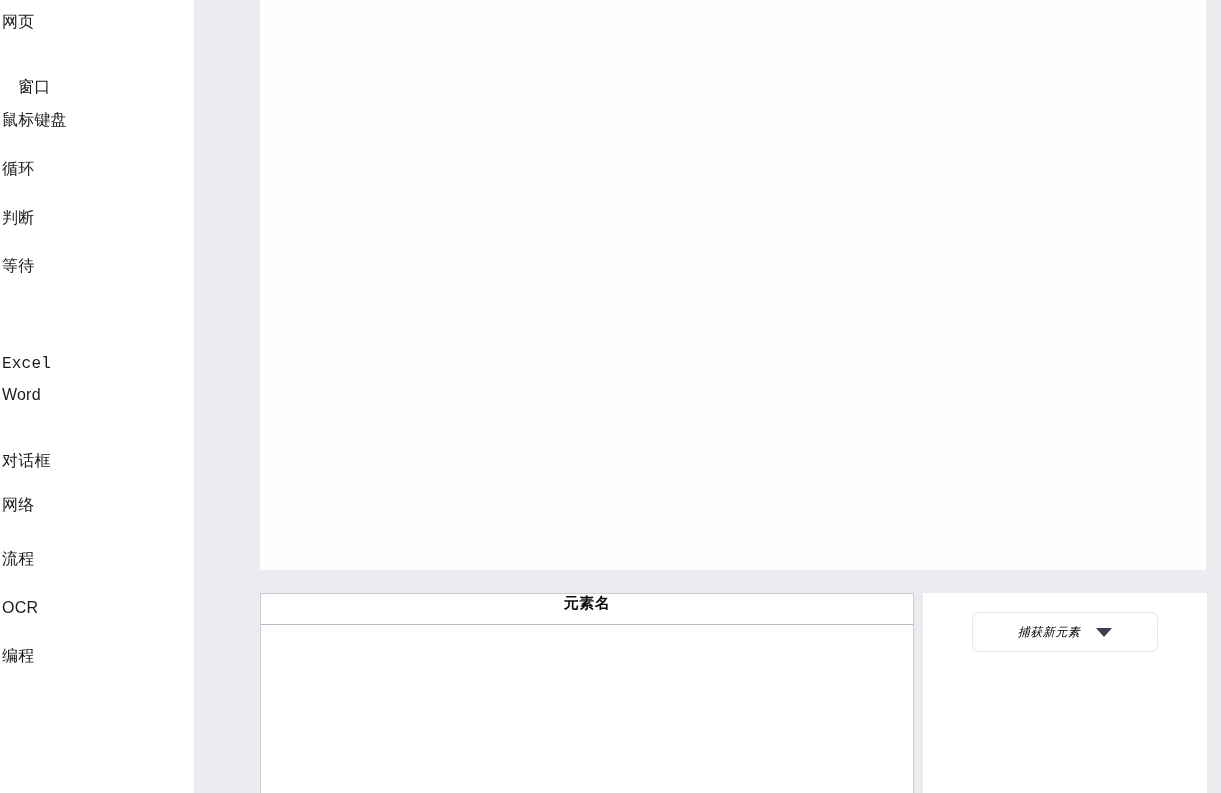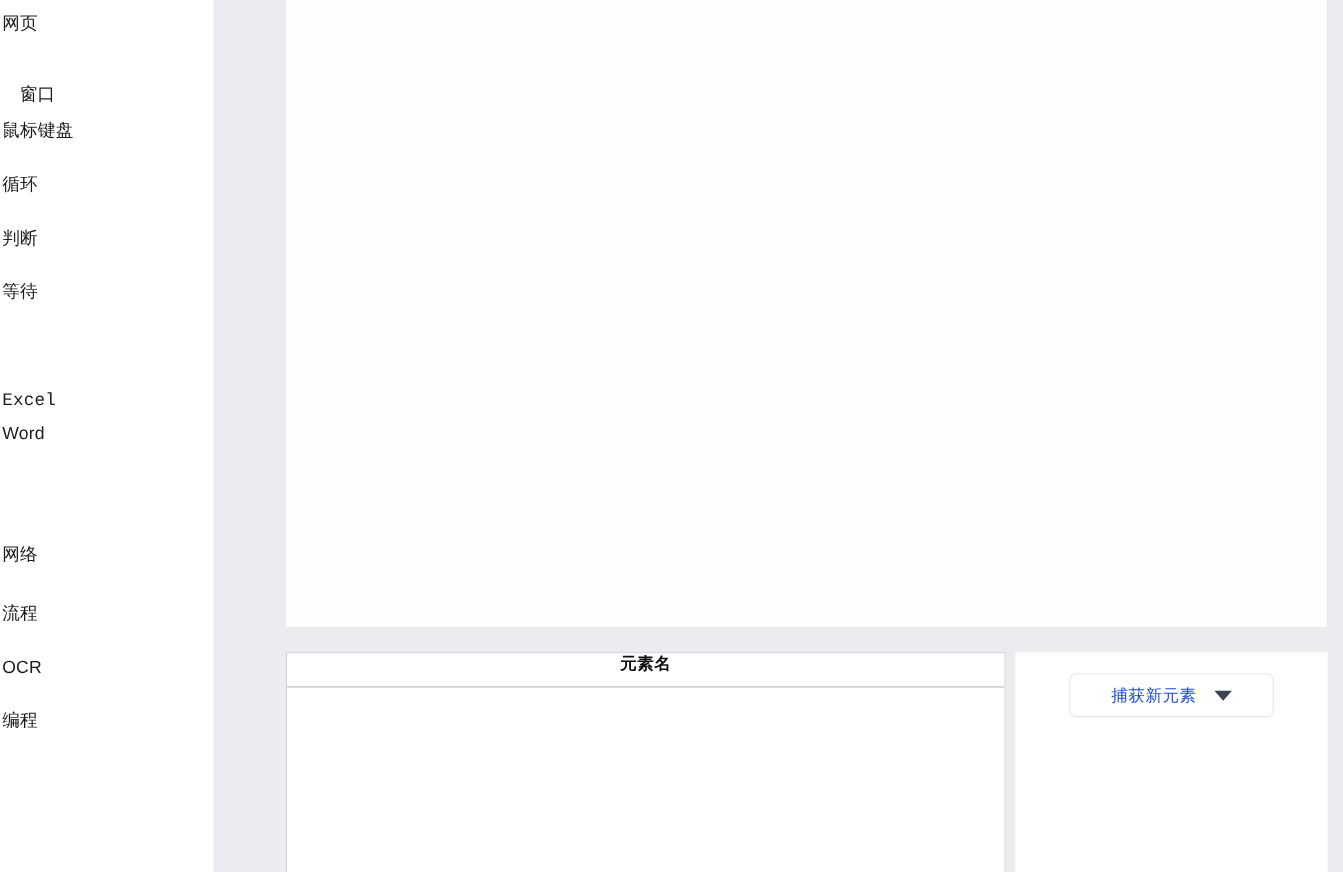--- a/index.html
+++ b/index.html
@@ -105,23 +105,24 @@
     background:#ffffff;
     border:1px solid #e3e6ec;
     border-radius:6px;
     display:flex;
     align-items:center;
     justify-content:center;
     gap:16px;
     cursor:pointer;
   }
   #capture-button .btn-label {
-    font-size:15px;
-    color:#1d4ed8;
+    font-size:12px;
+    color:#000000;
     letter-spacing:0.5px;
+    font-style:italic;
   }
   #capture-button .caret {
     width:0; height:0;
     border-left:8px solid transparent;
     border-right:8px solid transparent;
     border-top:9px solid #3a4352;
   }
 </style>
 </head>
 <body>
@@ -145,20 +146,23 @@
         <span class="side-label">判断</span>
       </div>
       <div class="side-item" style="top: 251px;">
         <span class="side-label">等待</span>
       </div>
       <div class="side-item" style="top: 349px; font-family: Liberation Mono, monospace;">
         <span class="side-label">Excel</span>
       </div>
       <div class="side-item" style="top: 380px; align-items: center;">
         <span class="side-label">Word</span>
+      </div>
+      <div class="side-item" style="top: 446px;">
+        <span class="side-label">对话框</span>
       </div>
       <div class="side-item" style="top: 490px;">
         <span class="side-label">网络</span>
       </div>
       <div class="side-item" style="top: 544px;">
         <span class="side-label">流程</span>
       </div>
       <div class="side-item" style="top: 593px;">
         <span class="side-label">OCR</span>
       </div>

